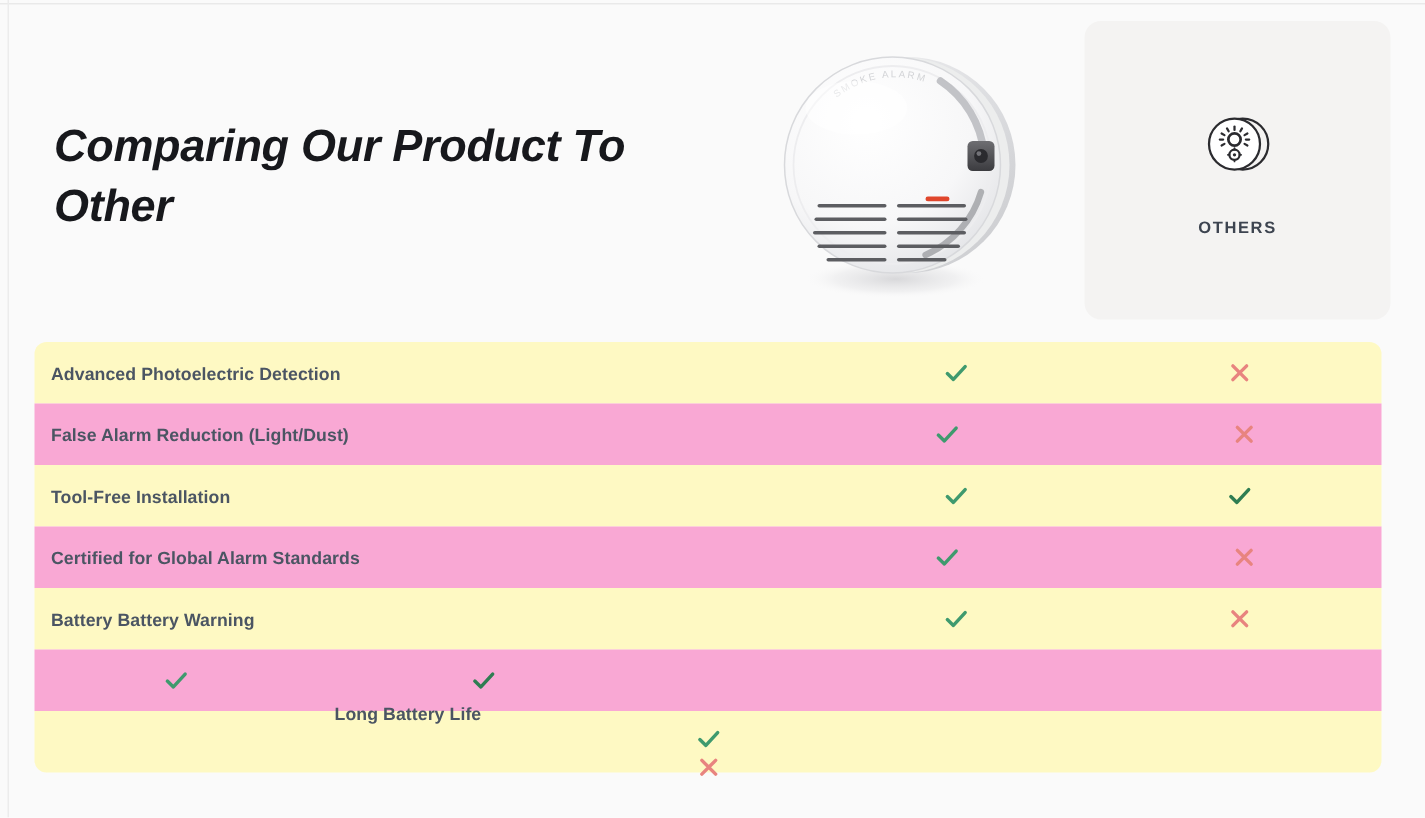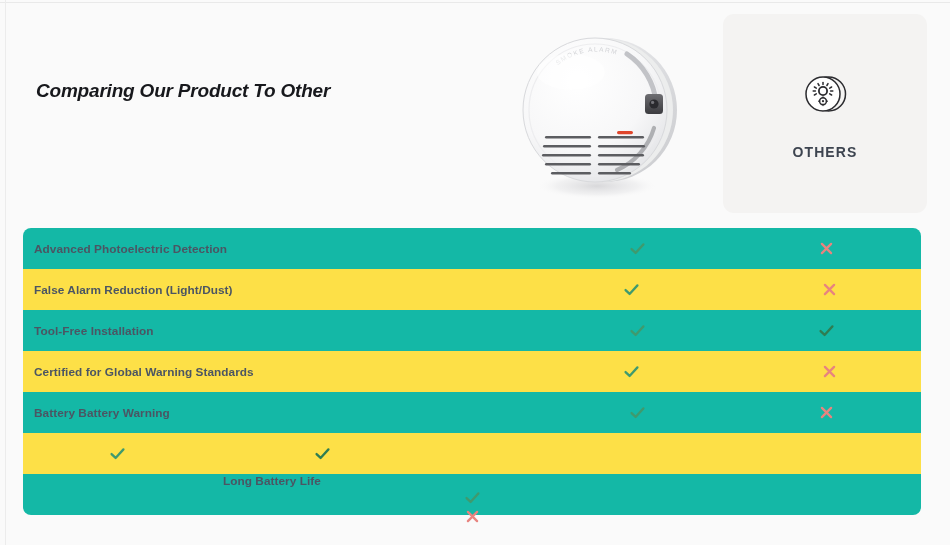--- a/index.html
+++ b/index.html
@@ -41,21 +41,21 @@
   .hero {
     position: absolute;
     left: 0; top: 0;
     width: 950px; height: 225px;
   }
 
   .headline {
     position: absolute;
     left: 36px; top: 78px;
     width: 430px;
-    font-size: 19px;
+    font-size: 30px;
     font-weight: bold;
     font-style: italic;
     line-height: 1.33;
     color: #17181c;
     letter-spacing: -0.2px;
   }
 
   
   .product-shot {
     position: absolute;
@@ -75,41 +75,41 @@
     flex-direction: column;
     align-items: center;
     justify-content: center;
   }
   .others-icon {
     width: 52px; height: 52px;
     margin-bottom: 24px;
   }
   .others-icon svg { display: block; width: 100%; height: 100%; }
   .others-label {
-    font-size: 14px;
+    font-size: 11px;
     font-weight: bold;
     letter-spacing: 1.1px;
     color: #3d4450;
   }
 
   
   .compare-table {
     position: absolute;
     left: 23px; top: 228px;
     width: 898px;
   }
 
   .table-row {
     position: relative;
     height: 41px;
     display: flex;
     align-items: center;
   }
-  .table-row.odd  { background: #14b8a6; }
-  .table-row.even { background: #fde047; gap: 16px; }
+  .table-row.odd  { background: #fef9c3; justify-content: center; }
+  .table-row.even { background: #f9a8d4; gap: 16px; }
 
   .table-row:first-child { border-radius: 8px 8px 0 0; }
   .table-row:last-child  { border-radius: 0 0 8px 8px; flex-direction: column; }
 
   .feature-label {
     padding-left: 11px;
     width: 520px;
     font-size: 11.8px;
     font-weight: bold;
     color: #4b5563;
@@ -305,21 +305,21 @@
       <div class="mark-cell theirs">
         <span class="mark">
           <svg viewBox="0 0 24 24">
               <path d="M4.5 12.7 L9.6 17.6 L19.5 6.8" fill="none" stroke="#2f7d52" stroke-width="2.9" stroke-linecap="round" stroke-linejoin="round"></path>
             </svg>
         </span>
       </div>
     </div>
 
     <div class="table-row even">
-      <div class="feature-label">Certified for Global Warning Standards</div>
+      <div class="feature-label">Certified for Global Alarm Standards</div>
       <div class="mark-cell ours">
         <span class="mark">
           <svg viewBox="0 0 24 24">
               <path d="M4.5 12.7 L9.6 17.6 L19.5 6.8" fill="none" stroke="#3f9a6e" stroke-width="2.9" stroke-linecap="round" stroke-linejoin="round"></path>
             </svg>
         </span>
       </div>
       <div class="mark-cell theirs">
         <span class="mark">
           <svg viewBox="0 0 24 24">

